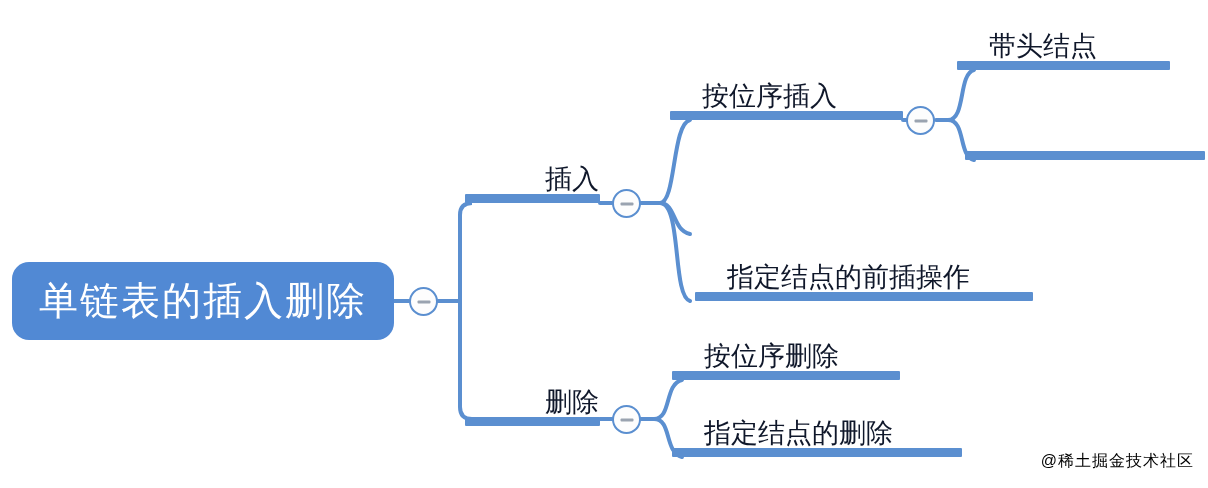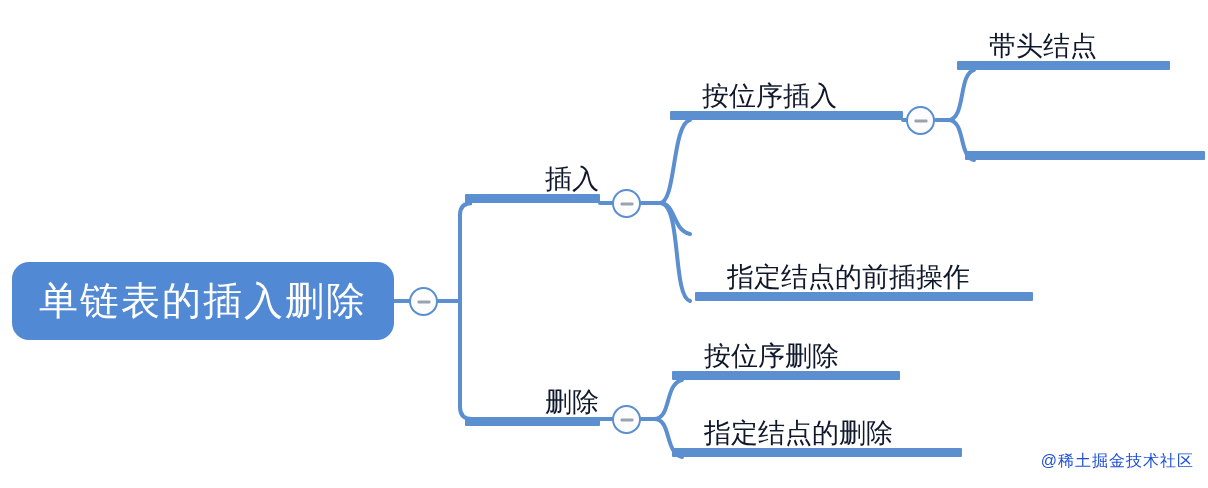--- a/index.html
+++ b/index.html
@@ -103,21 +103,21 @@
     height: 3px;
     background: #9aa3b0;
     border-radius: 1px;
   }
 
   
   .watermark {
     position: absolute;
     right: 14px;
     bottom: 16px;
-    color: #1d4ed8;
+    color: #000000;
     font-size: 16px;
     white-space: nowrap;
     letter-spacing: 1px;
   }
 </style>
 </head>
 <body>
 
 <div id="mindmap">
 

